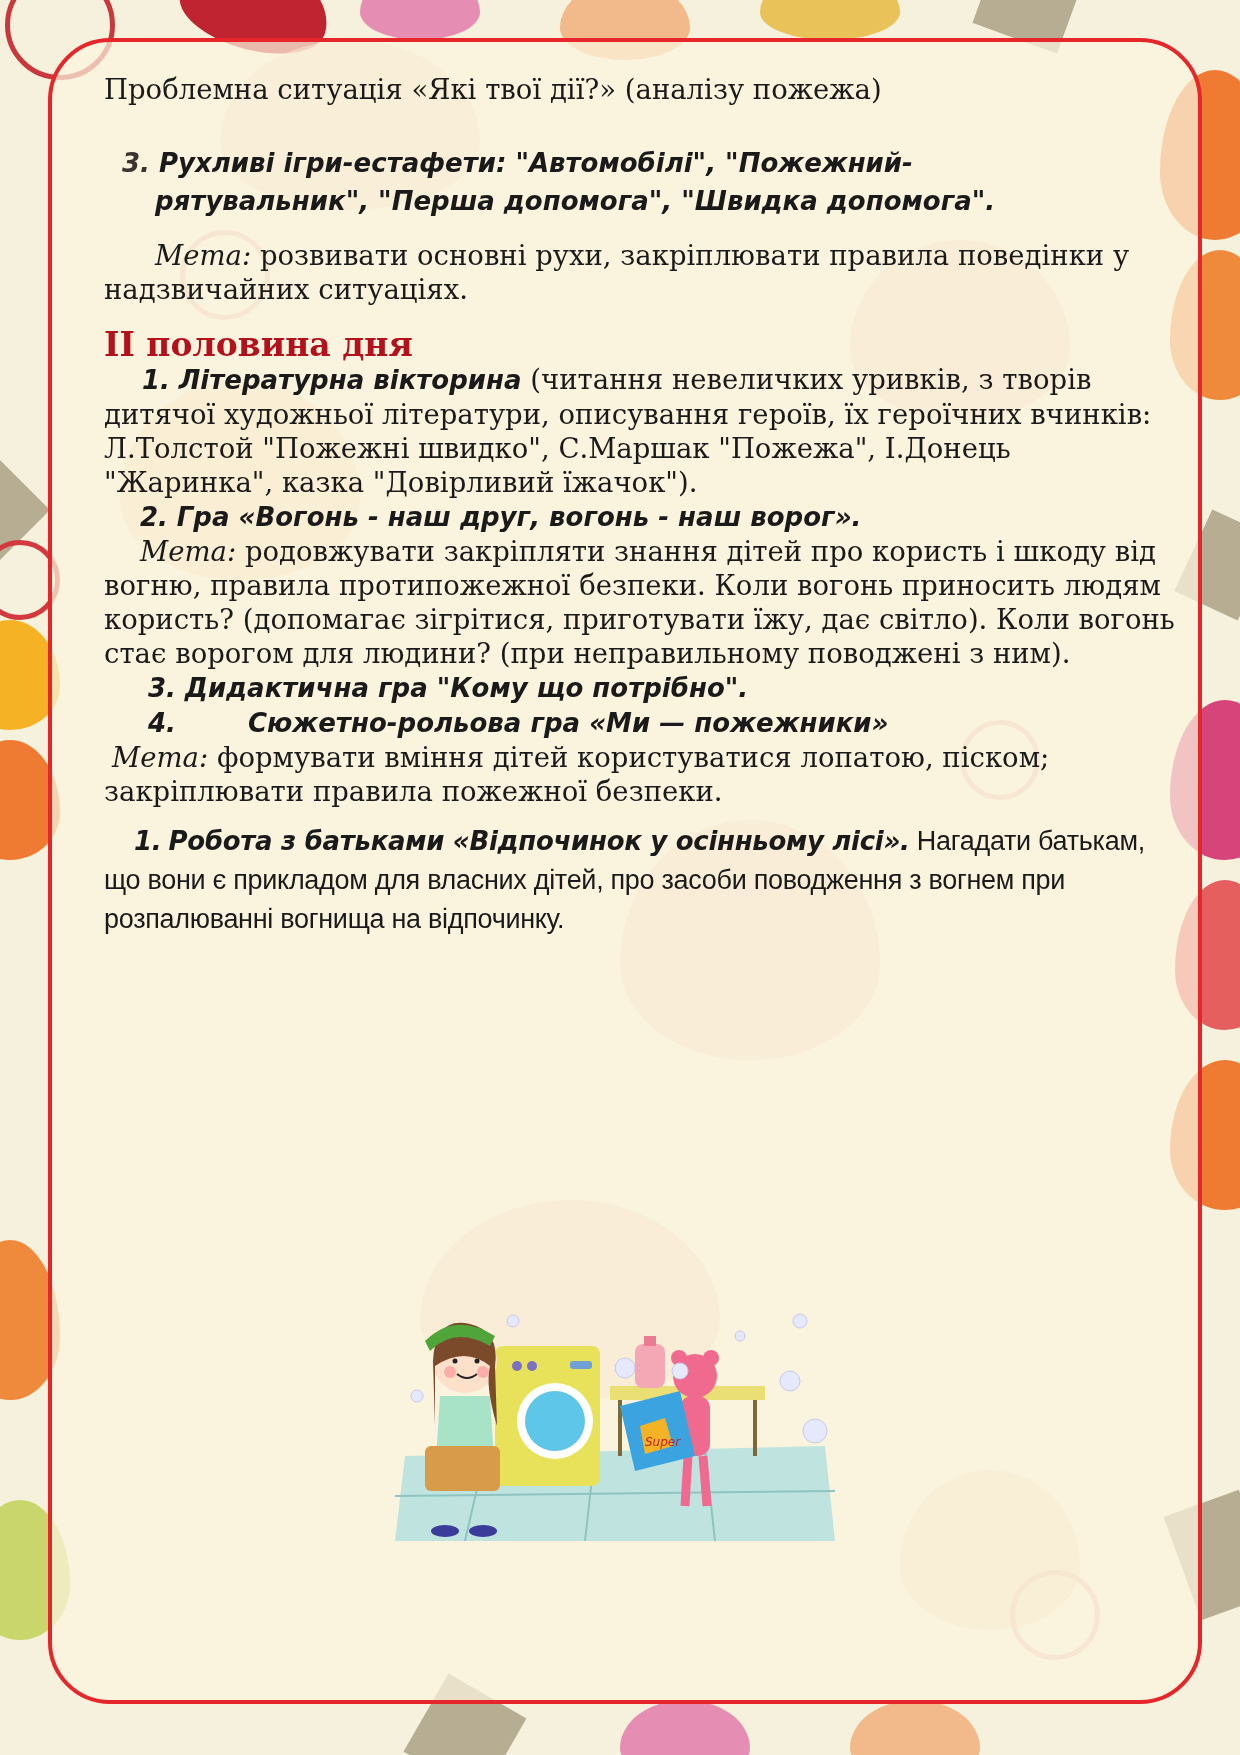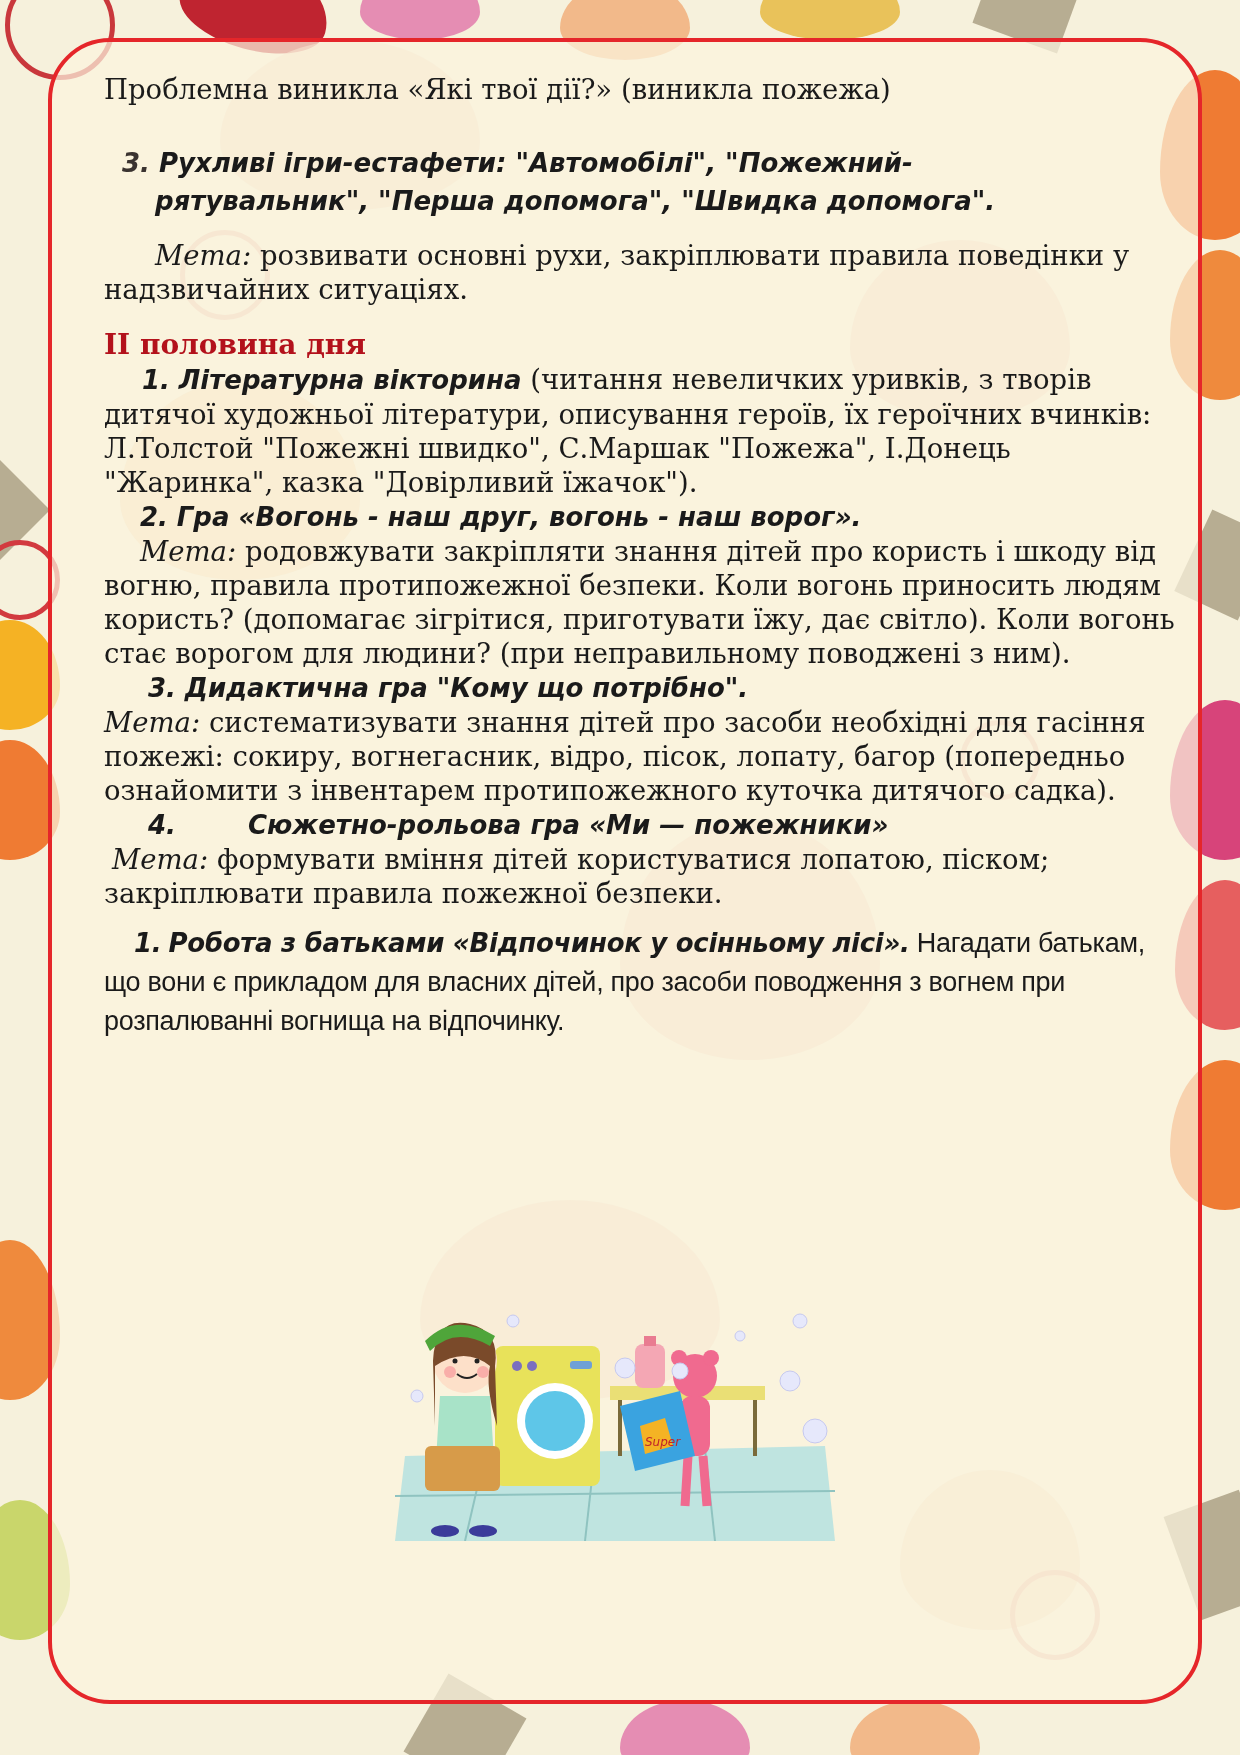--- a/index.html
+++ b/index.html
@@ -28,21 +28,21 @@
     font-size: 27.5px; line-height: 34px;
   }
   .p { margin: 0; }
   .it { font-style: italic; }
   .bh {
     font-family: "DejaVu Sans", "Liberation Sans", sans-serif;
     font-weight: bold; font-style: italic; font-size: 26px;
   }
   .red-heading {
     font-family: "DejaVu Serif", "Liberation Serif", serif;
-    font-weight: bold; color: #b3111b; font-size: 28px;
+    font-weight: bold; color: #b3111b; font-size: 33px;
   }
   .nar {
     font-family: "Liberation Sans Narrow", "Liberation Sans", sans-serif;
     font-size: 27px; line-height: 39px; letter-spacing: -0.3px;
   }
   .illustration {
     position: absolute; left: 395px; top: 1306px; width: 440px; height: 235px;
   }
 </style>
 </head>
@@ -84,21 +84,21 @@
   <div class="petal" style="left:900px;top:1470px;width:180px;height:160px;background:#f4d0b0;opacity:.5;"></div>
   <div class="spiral" style="left:180px;top:230px;width:90px;height:90px;border-color:#eab3a3;opacity:.7;"></div>
   <div class="spiral" style="left:960px;top:720px;width:80px;height:80px;border-color:#eab3a3;opacity:.7;"></div>
   <div class="spiral" style="left:1010px;top:1570px;width:90px;height:90px;border-color:#eab3a3;opacity:.7;"></div>
 </div>
 
 <div class="frame"></div>
 
 <div class="content">
 
-  <p class="p" style="margin-top:0;">Проблемна виникла  «Які твої дії?»  (виникла пожежа)</p>
+  <p class="p" style="margin-top:0;">Проблемна ситуація  «Які твої дії?»  (аналізу пожежа)</p>
 
   <div style="margin-top:38px;">
     <p class="p bh" style="padding-left:18px;line-height:38px;">
       <span style="color:#3a3330;">3.</span>
       <span>Рухливі ігри-естафети: "Автомобілі", "Пожежний-</span>
     </p>
     <p class="p bh" style="padding-left:51px;line-height:38px;">рятувальник", "Перша допомога", "Швидка допомога".</p>
     <p class="p" style="text-indent:51px;margin-top:18px;">
       <span class="it">Мета:</span><span> розвивати основні рухи, закріплювати правила поведінки у надзвичайних ситуаціях.</span>
     </p>
@@ -115,23 +115,20 @@
     <span class="bh">2.</span>
     <span class="bh">Гра «Вогонь - наш друг, вогонь - наш ворог».</span>
   </p>
   <p class="p" style="text-indent:36px;">
     <span class="it">Мета:</span><span> родовжувати закріпляти знання дітей про користь і шкоду від вогню, правила протипожежної безпеки. Коли вогонь приносить людям користь? (допомагає зігрітися, приготувати їжу, дає світло). Коли вогонь стає ворогом для людини? (при неправильному поводжені з ним).</span>
   </p>
 
   <p class="p" style="text-indent:44px;">
     <span class="bh">3.</span>
     <span class="bh">Дидактична гра "Кому що потрібно".</span>
-  </p>
-  <p class="p">
-    <span class="it">Мета:</span><span> систематизувати знання дітей про засоби необхідні для гасіння пожежі: сокиру, вогнегасник, відро, пісок, лопату, багор (попередньо ознайомити з інвентарем протипожежного куточка дитячого садка).</span>
   </p>
 
   <p class="p" style="padding-left:44px;">
     <span class="bh" style="display:inline-block;width:100px;">4.</span><span class="bh">Сюжетно-рольова гра  «Ми — пожежники»</span>
   </p>
   <p class="p" style="text-indent:8px;">
     <span class="it">Мета:</span><span> формувати вміння дітей користуватися лопатою, піском; закріплювати правила пожежної безпеки.</span>
   </p>
 
   <p class="p nar" style="margin-top:14px;text-indent:30px;">

